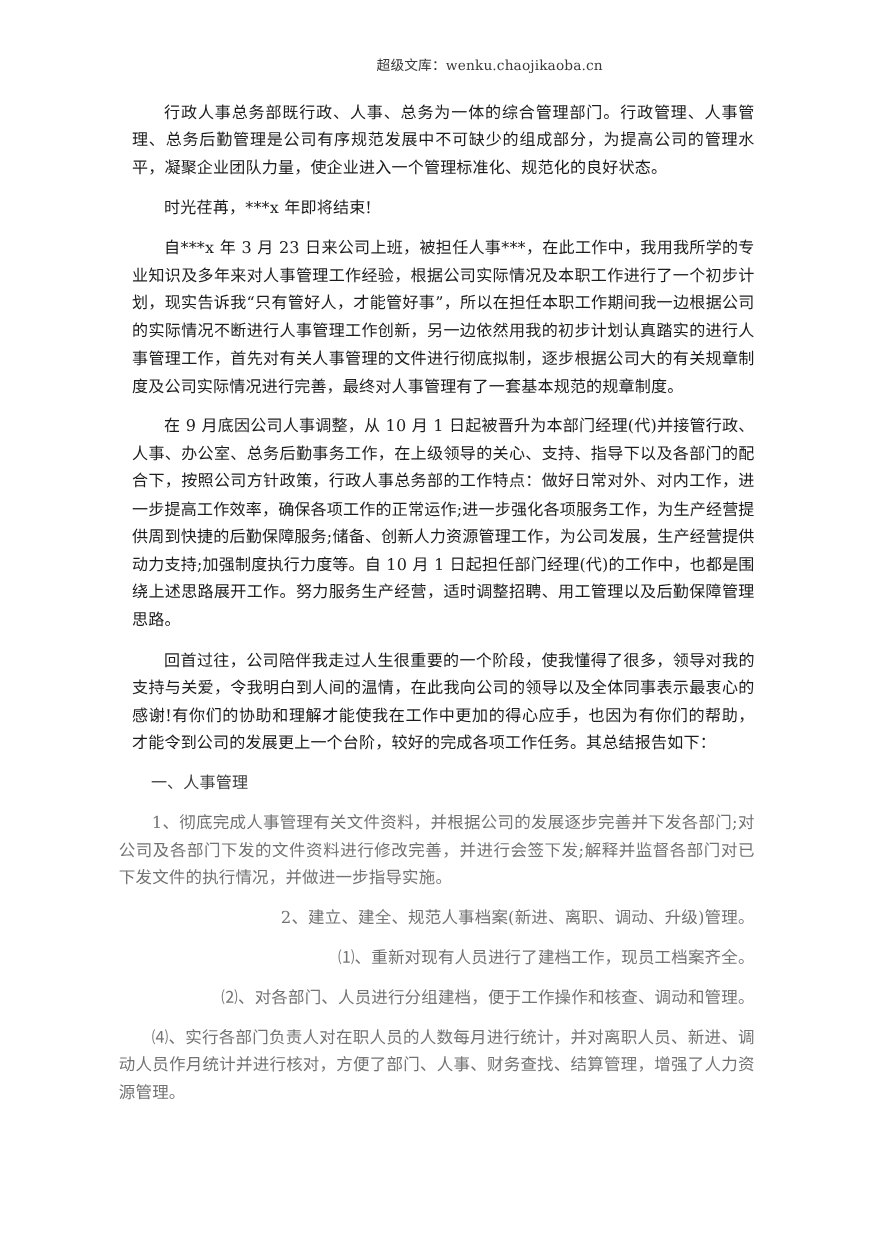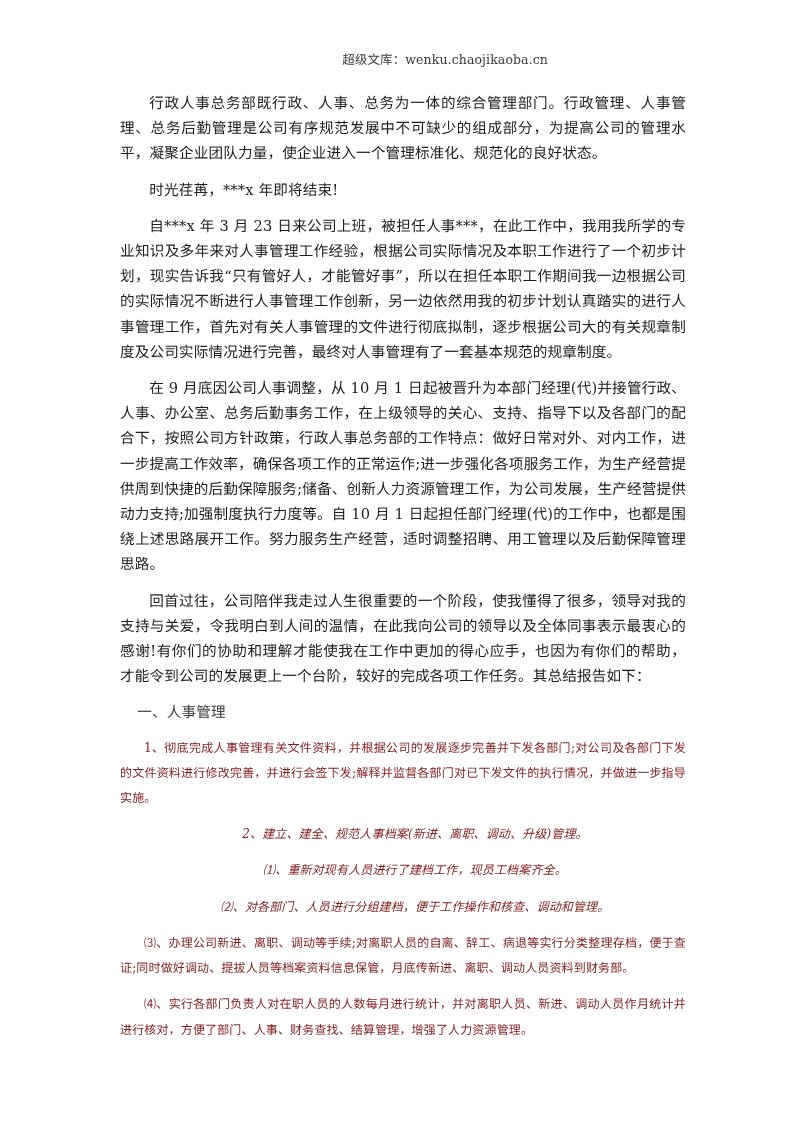--- a/index.html
+++ b/index.html
@@ -64,52 +64,50 @@
   p.heading {
     margin: 0 0 11px 0;
     font-size: 14.6px;
     line-height: 25.2px;
     text-indent: 2em;
     color: #404040;
     letter-spacing: 0.15px;
   }
 
   p.item {
-    margin: 0 0 11px 12px;
-    font-size: 12px;
+    margin: 0 0 11px 0;
+    font-size: 15px;
     line-height: 25.2px;
     text-align: justify;
     text-justify: inter-ideograph;
     text-indent: 2em;
-    color: #7f1d1d;
+    color: #737373;
     word-break: break-all;
     letter-spacing: 0.15px;
   }
 
   
   p.single {
-    text-align: center;
-    font-style: italic;
+    text-align: right;
   }
 </style>
 </head>
 <body>
 
 <div class="page">
 
   <div class="page-header">超级文库：wenku.chaojikaoba.cn</div>
 
   <div class="content">
       <p class="para">行政人事总务部既行政、人事、总务为一体的综合管理部门。行政管理、人事管理、总务后勤管理是公司有序规范发展中不可缺少的组成部分，为提高公司的管理水平，凝聚企业团队力量，使企业进入一个管理标准化、规范化的良好状态。</p>
       <p class="para">时光荏苒，***x 年即将结束!</p>
       <p class="para">自***x 年 3 月 23 日来公司上班，被担任人事***，在此工作中，我用我所学的专业知识及多年来对人事管理工作经验，根据公司实际情况及本职工作进行了一个初步计划，现实告诉我“只有管好人，才能管好事”，所以在担任本职工作期间我一边根据公司的实际情况不断进行人事管理工作创新，另一边依然用我的初步计划认真踏实的进行人事管理工作，首先对有关人事管理的文件进行彻底拟制，逐步根据公司大的有关规章制度及公司实际情况进行完善，最终对人事管理有了一套基本规范的规章制度。</p>
       <p class="para">在 9 月底因公司人事调整，从 10 月 1 日起被晋升为本部门经理(代)并接管行政、人事、办公室、总务后勤事务工作，在上级领导的关心、支持、指导下以及各部门的配合下，按照公司方针政策，行政人事总务部的工作特点：做好日常对外、对内工作，进一步提高工作效率，确保各项工作的正常运作;进一步强化各项服务工作，为生产经营提供周到快捷的后勤保障服务;储备、创新人力资源管理工作，为公司发展，生产经营提供动力支持;加强制度执行力度等。自 10 月 1 日起担任部门经理(代)的工作中，也都是围绕上述思路展开工作。努力服务生产经营，适时调整招聘、用工管理以及后勤保障管理思路。</p>
       <p class="para">回首过往，公司陪伴我走过人生很重要的一个阶段，使我懂得了很多，领导对我的支持与关爱，令我明白到人间的温情，在此我向公司的领导以及全体同事表示最衷心的感谢!有你们的协助和理解才能使我在工作中更加的得心应手，也因为有你们的帮助，才能令到公司的发展更上一个台阶，较好的完成各项工作任务。其总结报告如下：</p>
       <p class="heading">一、人事管理</p>
       <p class="item">1、彻底完成人事管理有关文件资料，并根据公司的发展逐步完善并下发各部门;对公司及各部门下发的文件资料进行修改完善，并进行会签下发;解释并监督各部门对已下发文件的执行情况，并做进一步指导实施。</p>
       <p class="item single">2、建立、建全、规范人事档案(新进、离职、调动、升级)管理。</p>
       <p class="item single">⑴、重新对现有人员进行了建档工作，现员工档案齐全。</p>
       <p class="item single">⑵、对各部门、人员进行分组建档，便于工作操作和核查、调动和管理。</p>
-      <p class="item">⑶、办理公司新进、离职、调动等手续;对离职人员的自离、辞工、病退等实行分类整理存档，便于查证;同时做好调动、提拔人员等档案资料信息保管，月底传新进、离职、调动人员资料到财务部。</p>
       <p class="item">⑷、实行各部门负责人对在职人员的人数每月进行统计，并对离职人员、新进、调动人员作月统计并进行核对，方便了部门、人事、财务查找、结算管理，增强了人力资源管理。</p>
     </div>
 
 </div>
 
 </body></html>

